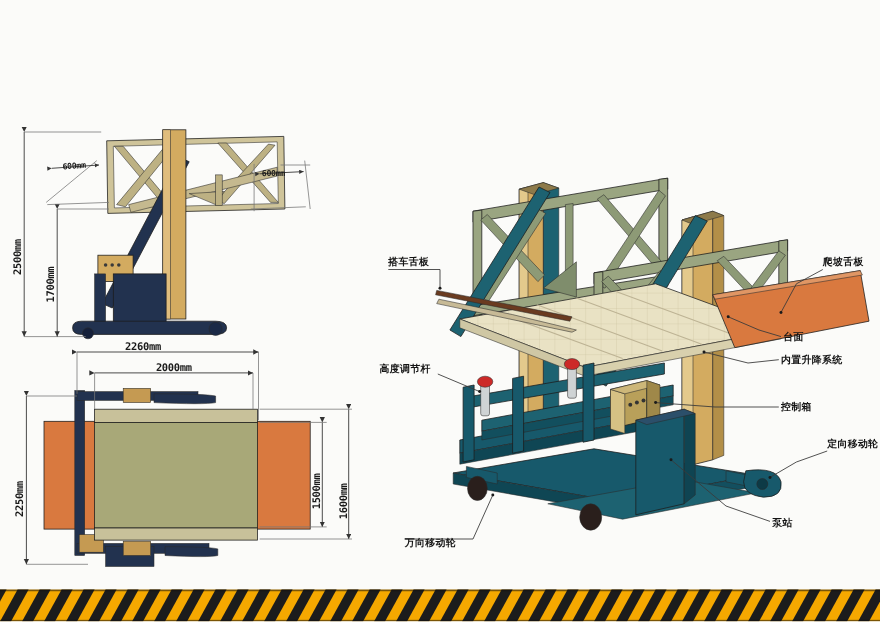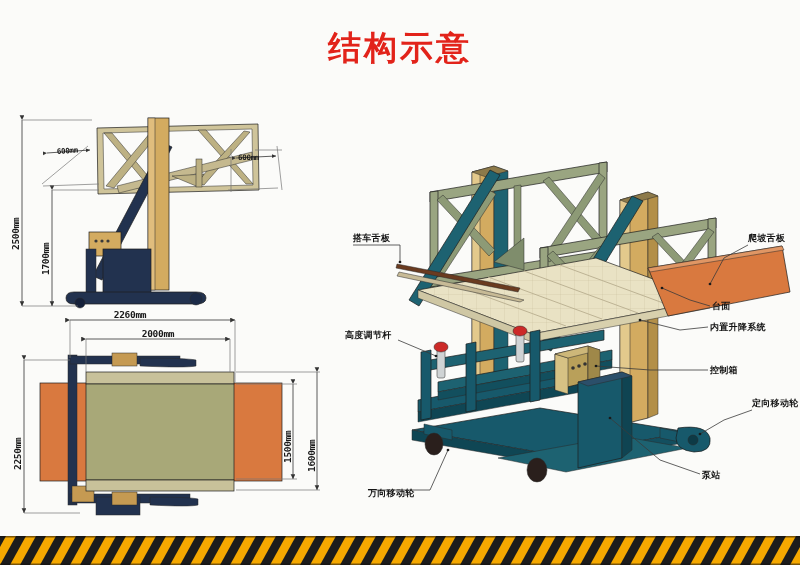--- a/index.html
+++ b/index.html
@@ -51,21 +51,20 @@
   .leader  { stroke: #3a3a3a; stroke-width: 0.8; fill: none; }
   .ol { stroke: #1d1d1d; stroke-width: 0.7; }
   .ol-thin { stroke: #2a2a2a; stroke-width: 0.5; }
   .gridline { stroke: #b6ab86; stroke-width: 0.5; fill: none; }
 </style>
 </head>
 <body>
 
 <div id="page">
 
-  <div id="title">结构示意</div>
 
   <svg id="canvas" width="800" height="565" viewBox="0 0 800 565">
 
     <defs>
       <pattern id="deckgrid" width="14" height="14" patternUnits="userSpaceOnUse">
         <path d="M0 0 L14 0 M0 0 L0 14" class="gridline"></path>
       </pattern>
       <marker id="ar" markerWidth="7" markerHeight="7" refX="6" refY="3" orient="auto">
         <path d="M0,0 L6,3 L0,6 z" fill="#333"></path>
       </marker>

